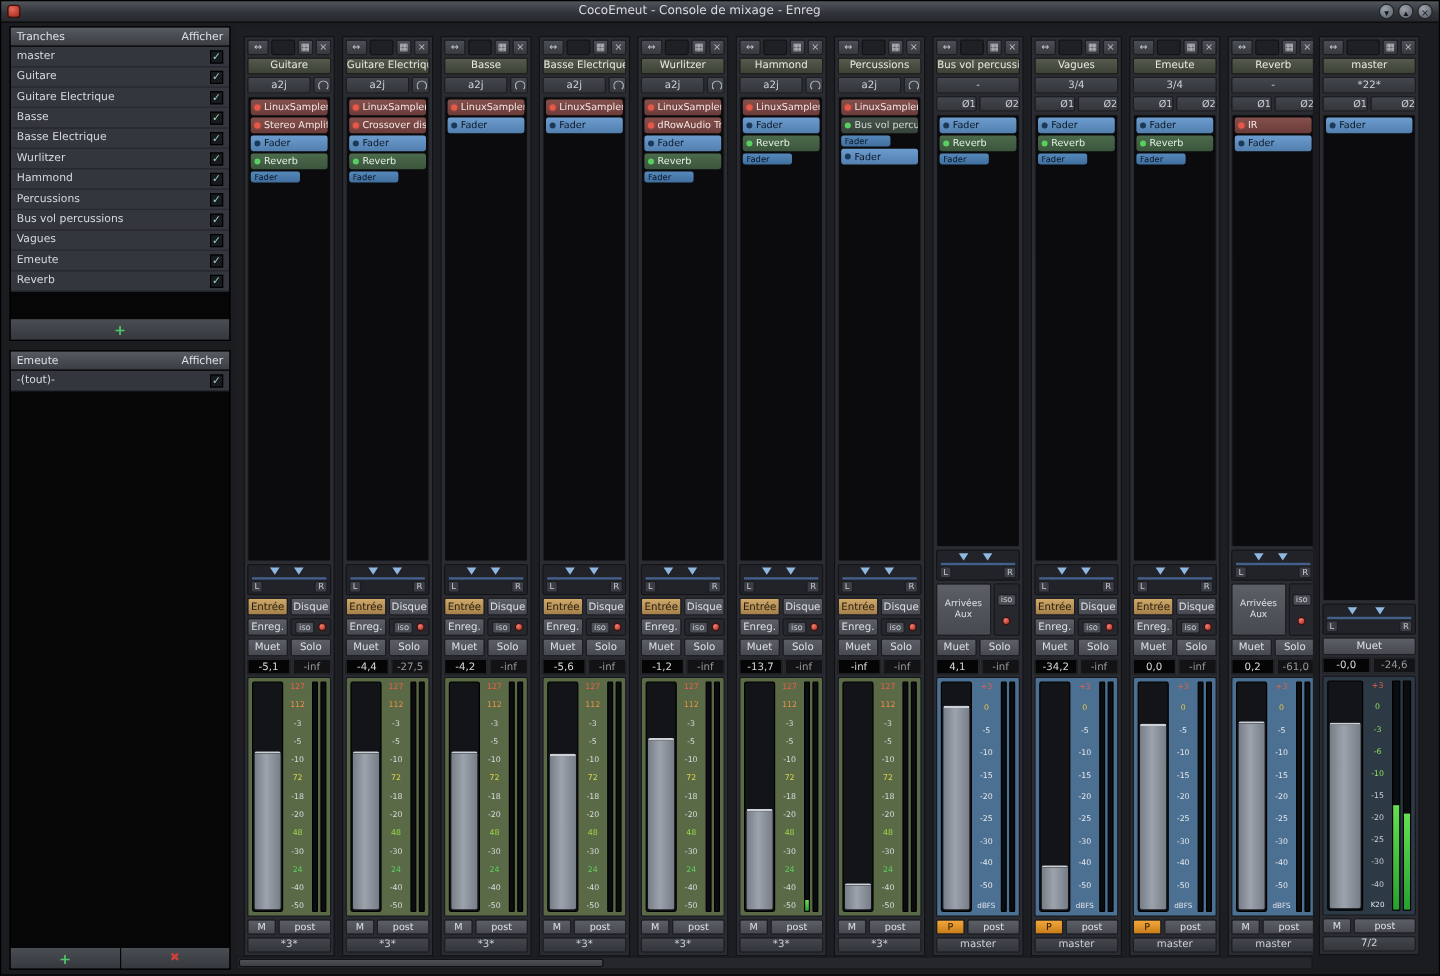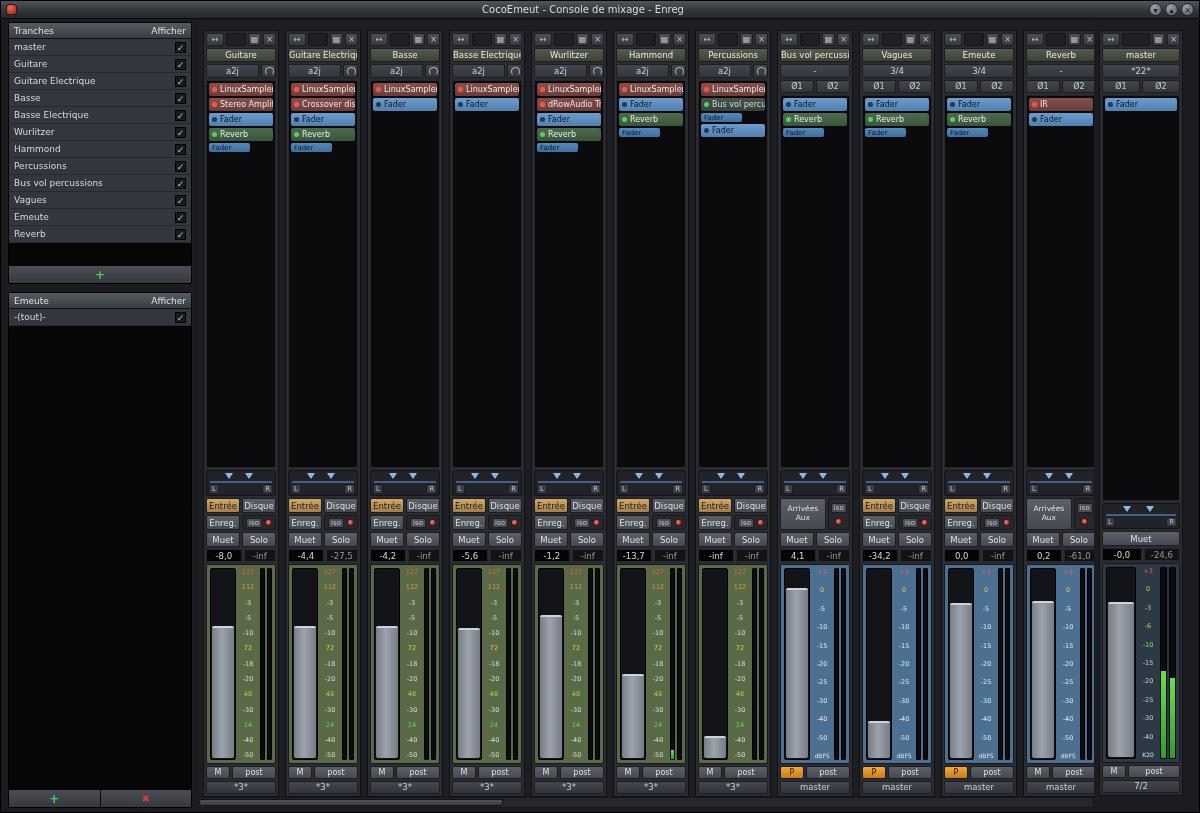--- a/index.html
+++ b/index.html
@@ -39,39 +39,39 @@
 .mini-btn{background:linear-gradient(#4c5056,#36393e);border:1px solid #1b1d20;border-radius:2px;color:#c0c4ca;font-size:8px;line-height:11px;text-align:center}
 .mini-wide{width:18px}
 .mini-sq{width:13px}
 .mini-gap{flex:1;background:#1e2024;border:1px solid #121316;border-radius:2px}
 .name-btn{height:14px;flex:none;background:linear-gradient(#555a4e,#3d4237);border:1px solid #1c1e18;border-radius:2px;color:#e8eae4;font-size:8.5px;line-height:13px;text-align:center;white-space:nowrap;overflow:hidden}
 .io-row{height:14px;flex:none;display:flex;gap:2px}
 .io-btn{flex:1;background:linear-gradient(#43474d,#32353a);border:1px solid #1b1d20;border-radius:2px;color:#ccd1d7;font-size:8.5px;line-height:12px;text-align:center;overflow:hidden}
 .knob-btn{width:15px;flex:none;background:linear-gradient(#43474d,#32353a);border:1px solid #1b1d20;border-radius:2px;position:relative}
 .knob-btn::after{content:"";position:absolute;left:3px;top:2px;width:7px;height:7px;border-radius:50%;border:1.5px solid #aeb4bc;border-bottom-color:transparent}
 .phase-row{height:13px;flex:none;display:flex;gap:2px}
-.phase-btn{flex:1;background:linear-gradient(#43474d,#32353a);border:1px solid #1b1d20;border-radius:2px;color:#ccd1d7;font-size:8px;line-height:11px;text-align:center}
+.phase-btn{flex:1;background:linear-gradient(#43474d,#32353a);border:1px solid #1b1d20;border-radius:2px;color:#ccd1d7;font-size:8px;line-height:11px;text-align:right}
 .proc-box{flex:1;background:#0b0b0d;border:1px solid #27282d;border-radius:2px;padding:2px;display:flex;flex-direction:column;gap:2px;overflow:hidden}
 .proc{height:13px;flex:none;border-radius:2px;display:flex;align-items:center;gap:3px;padding:0 3px;font-size:8px;white-space:nowrap;overflow:hidden}
 .proc .led{width:5px;height:5px;flex:none;border-radius:50%}
 .proc-red{background:linear-gradient(#84504c,#6a3c3a);color:#f2e6e4}
 .proc-red .led{background:#e85848;box-shadow:0 0 2px #e85848}
 .proc-green{background:linear-gradient(#4c6a4c,#3a553c);color:#e4f0e4}
 .proc-green .led{background:#58d060}
 .proc-blue{background:linear-gradient(#6c9cce,#527fae);color:#0c1827}
 .proc-blue .led{background:#1c3a58}
 .proc-send{background:linear-gradient(#46524a,#37423b);color:#d2dcd4}
 .proc-send .led{background:#58d060}
 .proc-mini{height:9px;flex:none;width:64%;font-size:7px;background:linear-gradient(#5588bb,#406f9e);color:#0c1827;padding:0 3px;border-radius:2px}
 .pan-area{height:26px;flex:none;background:#222329;border:1px solid #131417;border-radius:2px;position:relative}
 .pan-tri{position:absolute;top:2px;width:0;height:0;border-left:4px solid transparent;border-right:4px solid transparent;border-top:6px solid #8fb8e0}
 .pan-line{position:absolute;top:10px;left:3px;right:3px;height:2px;background:#44608a}
 .pan-lr{position:absolute;bottom:1px;background:#3b3f45;border:1px solid #1b1d20;border-radius:2px;color:#c6cbd1;font-size:7px;line-height:8px;padding:0 2px}
 .ctl-row{height:15px;flex:none;display:flex;gap:2px}
-.ctl-row.tall{height:32px}
+.ctl-row.tall{height:44px}
 .btn{flex:1;border:1px solid #1b1d20;border-radius:2px;display:flex;align-items:center;justify-content:center;font-size:8.5px;overflow:hidden}
 .btn-grey{background:linear-gradient(#5c6066,#464a50);color:#dde1e6}
 .btn-entree{background:linear-gradient(#cfa869,#a5804a);color:#241c0c}
 .btn-aux{flex:1.4;background:linear-gradient(#5c6066,#464a50);border:1px solid #1b1d20;border-radius:2px;color:#dde1e6;font-size:7.5px;text-align:center;line-height:1.15;display:flex;align-items:center;justify-content:center;padding:1px}
 .iso-wrap{flex:1;display:flex;align-items:center;justify-content:center;gap:3px;background:#26282d;border:1px solid #16181b;border-radius:2px}
 .iso-col{width:32%;flex:none;display:flex;flex-direction:column;align-items:center;justify-content:space-evenly;background:#26282d;border:1px solid #16181b;border-radius:2px}
 .iso-chip{background:#4b4f55;border:1px solid #1b1d20;border-radius:2px;color:#c6cbd1;font-size:7px;line-height:8px;padding:0 2px}
 .rec-led{width:7px;height:7px;border-radius:50%;background:radial-gradient(circle at 35% 30%,#f08070,#9a2a20);border:1px solid #40100c}
 .gain-row{height:13px;flex:none;display:flex;gap:2px}
 .gain-box{flex:1.1;background:#050506;border:1px solid #26282c;color:#d4d8dc;font-size:8.5px;display:flex;align-items:center;justify-content:center;overflow:hidden}
@@ -241,21 +241,21 @@
               <div class="iso-wrap">
                 <span class="iso-chip">iso</span>
                 <span class="rec-led"></span>
               </div>
             </div>
             <div class="ctl-row">
               <div class="btn btn-grey">Muet</div>
               <div class="btn btn-grey">Solo</div>
             </div>
             <div class="gain-row">
-              <div class="gain-box">-8,0</div>
+              <div class="gain-box">-5,1</div>
               <div class="peak-box">-inf</div>
             </div>
             <div class="meter-area meter-midi">
               <div class="fader-col">
                 <div class="fader-fill" style="top: 30%;"></div>
               </div>
               <div class="ticks-col">
                 <span style="color: rgb(232, 96, 74);">127</span>
                 <span style="color: rgb(232, 146, 74);">112</span>
                 <span style="color: rgb(216, 220, 224);">-3</span>

